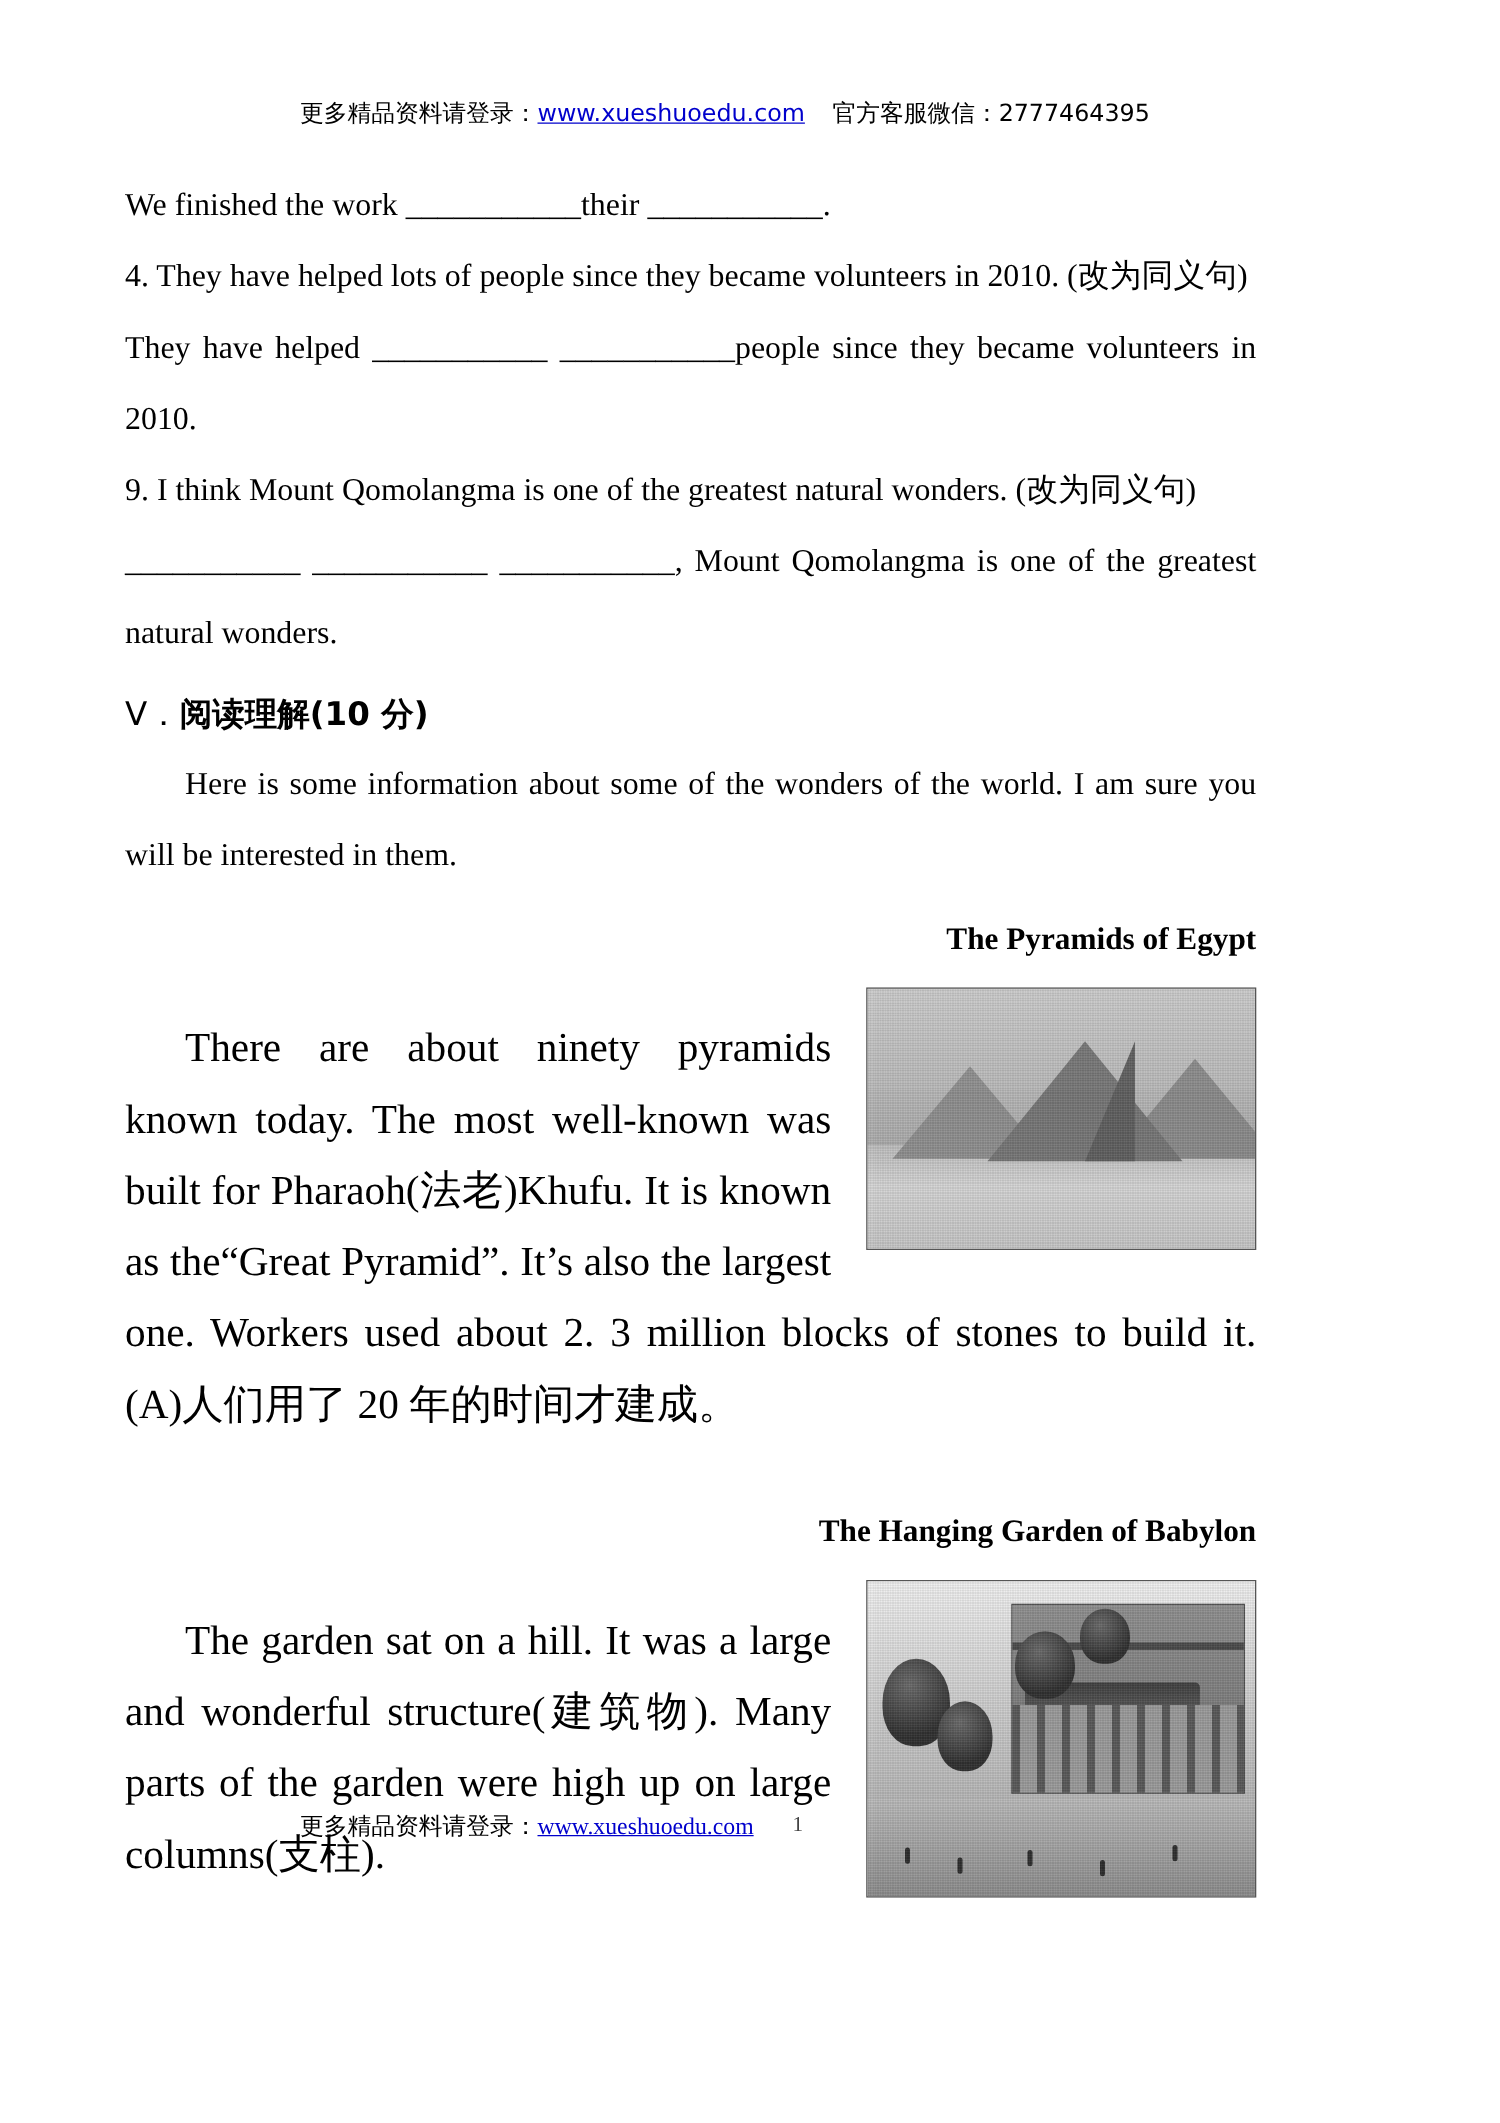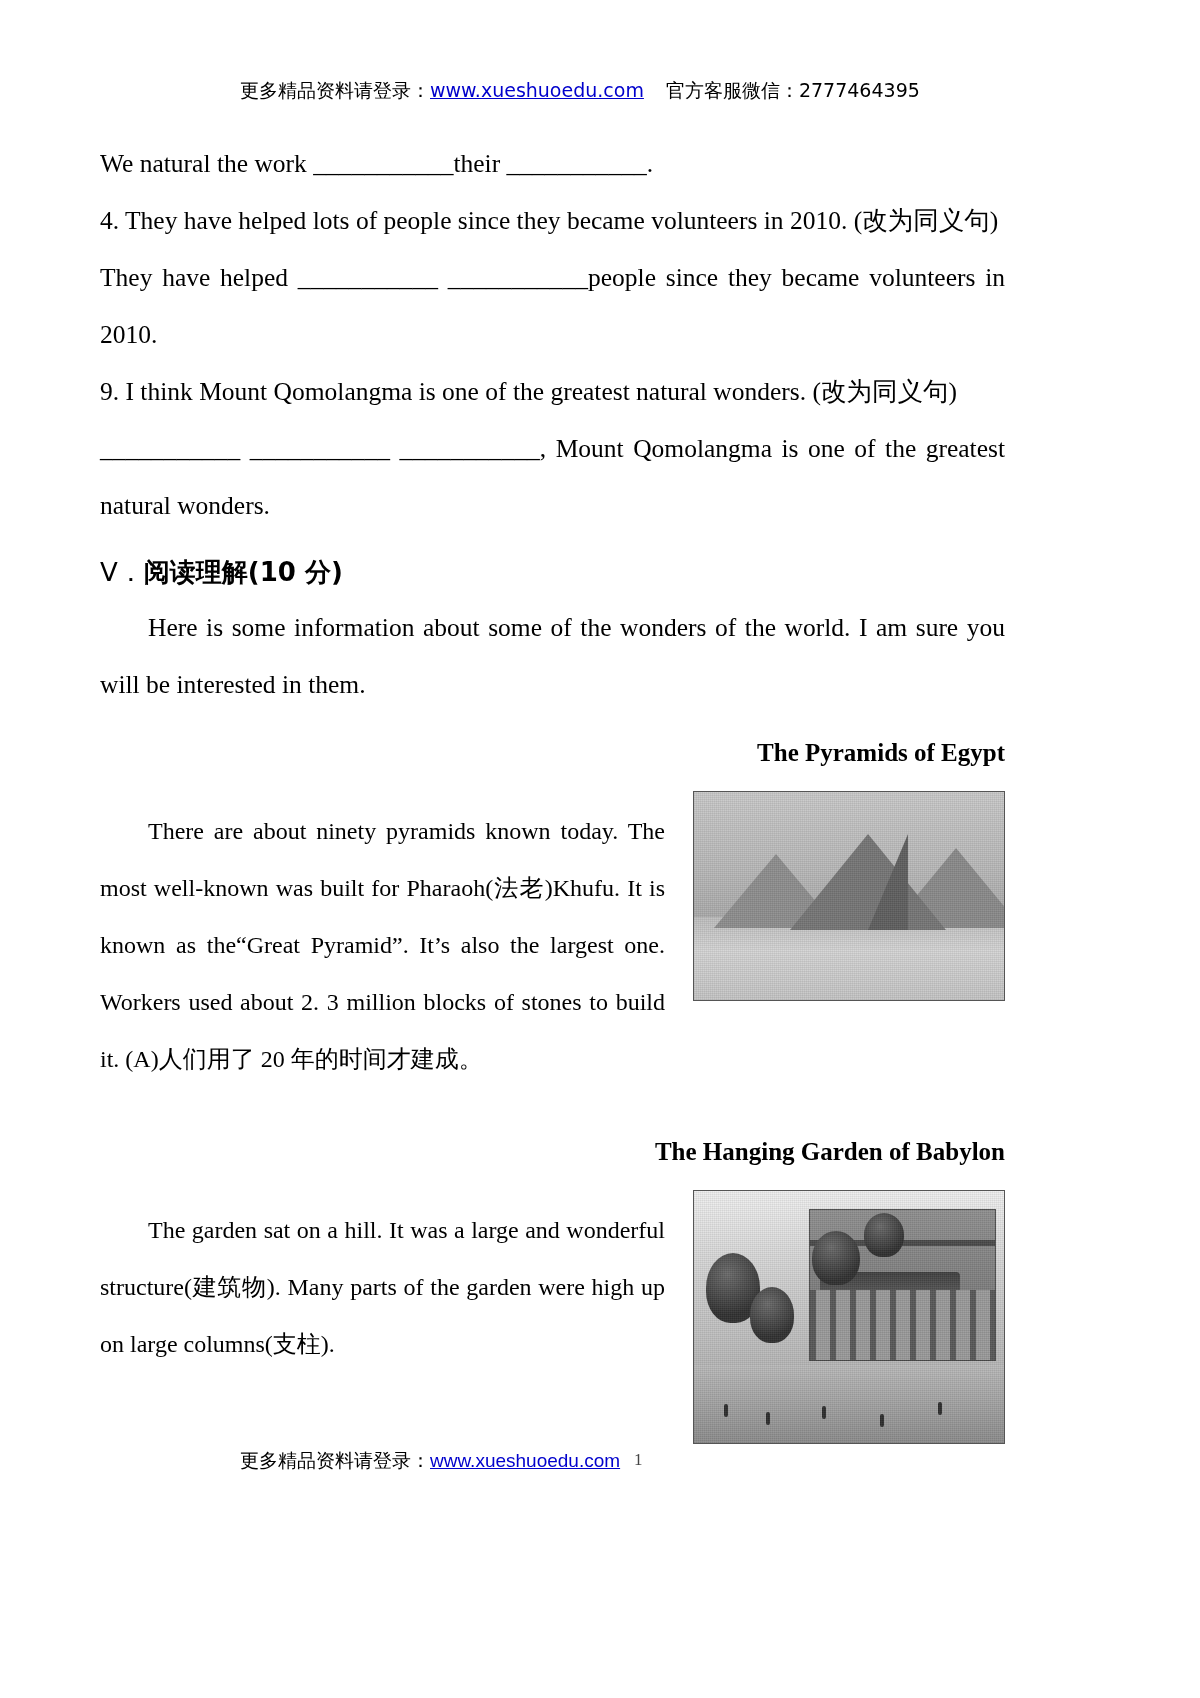--- a/index.html
+++ b/index.html
@@ -85,33 +85,33 @@
     margin: 6px 0 6px 28px;
     border: 1px solid #555;
     background: #d8d8d8;
     position: relative;
     overflow: hidden;
   }
   .fig-pyramids { width: 310px; height: 208px; margin-top: 10px; }
   .fig-garden   { width: 310px; height: 252px; margin-top: 10px; }
 
   .para {
-    font-size: 24px;
+    font-size: 33px;
     line-height: 57px;
     text-align: justify;
     text-justify: inter-word;
   }
 
   
   .footer {
     position: absolute;
     left: 240px;
     top: 1448px;
     font-size: 19px;
-    font-family: Liberation Sans, sans-serif;
+    font-family: Liberation Serif, serif;
     white-space: nowrap;
   }
   .pagenum {
     position: absolute;
     left: 634px;
     top: 1450px;
     font-size: 17px;
     color: #444;
   }
 
@@ -181,21 +181,21 @@
 <body>
 
 <div class="page">
 
   <div class="header">
     <span class="cn">更多精品资料请登录：</span><a href="#">www.xueshuoedu.com</a><span class="cn seg2">官方客服微信：</span><span>2777464395</span>
   </div>
 
   <div class="content">
 
-    <p class="line nojust">We natural the work ___________their ___________.</p>
+    <p class="line nojust">We finished the work ___________their ___________.</p>
 
     <p class="line">4. They have helped lots of people since they became volunteers in 2010. (改为同义句)</p>
 
     <p class="line">They have helped ___________ ___________people since they became volunteers in 2010.</p>
 
     <p class="line nojust">9. I think Mount Qomolangma is one of the greatest natural wonders. (改为同义句)</p>
 
     <p class="line">  ___________ ___________ ___________, Mount Qomolangma is one of the greatest natural wonders.</p>
 
     <h3 class="section">

